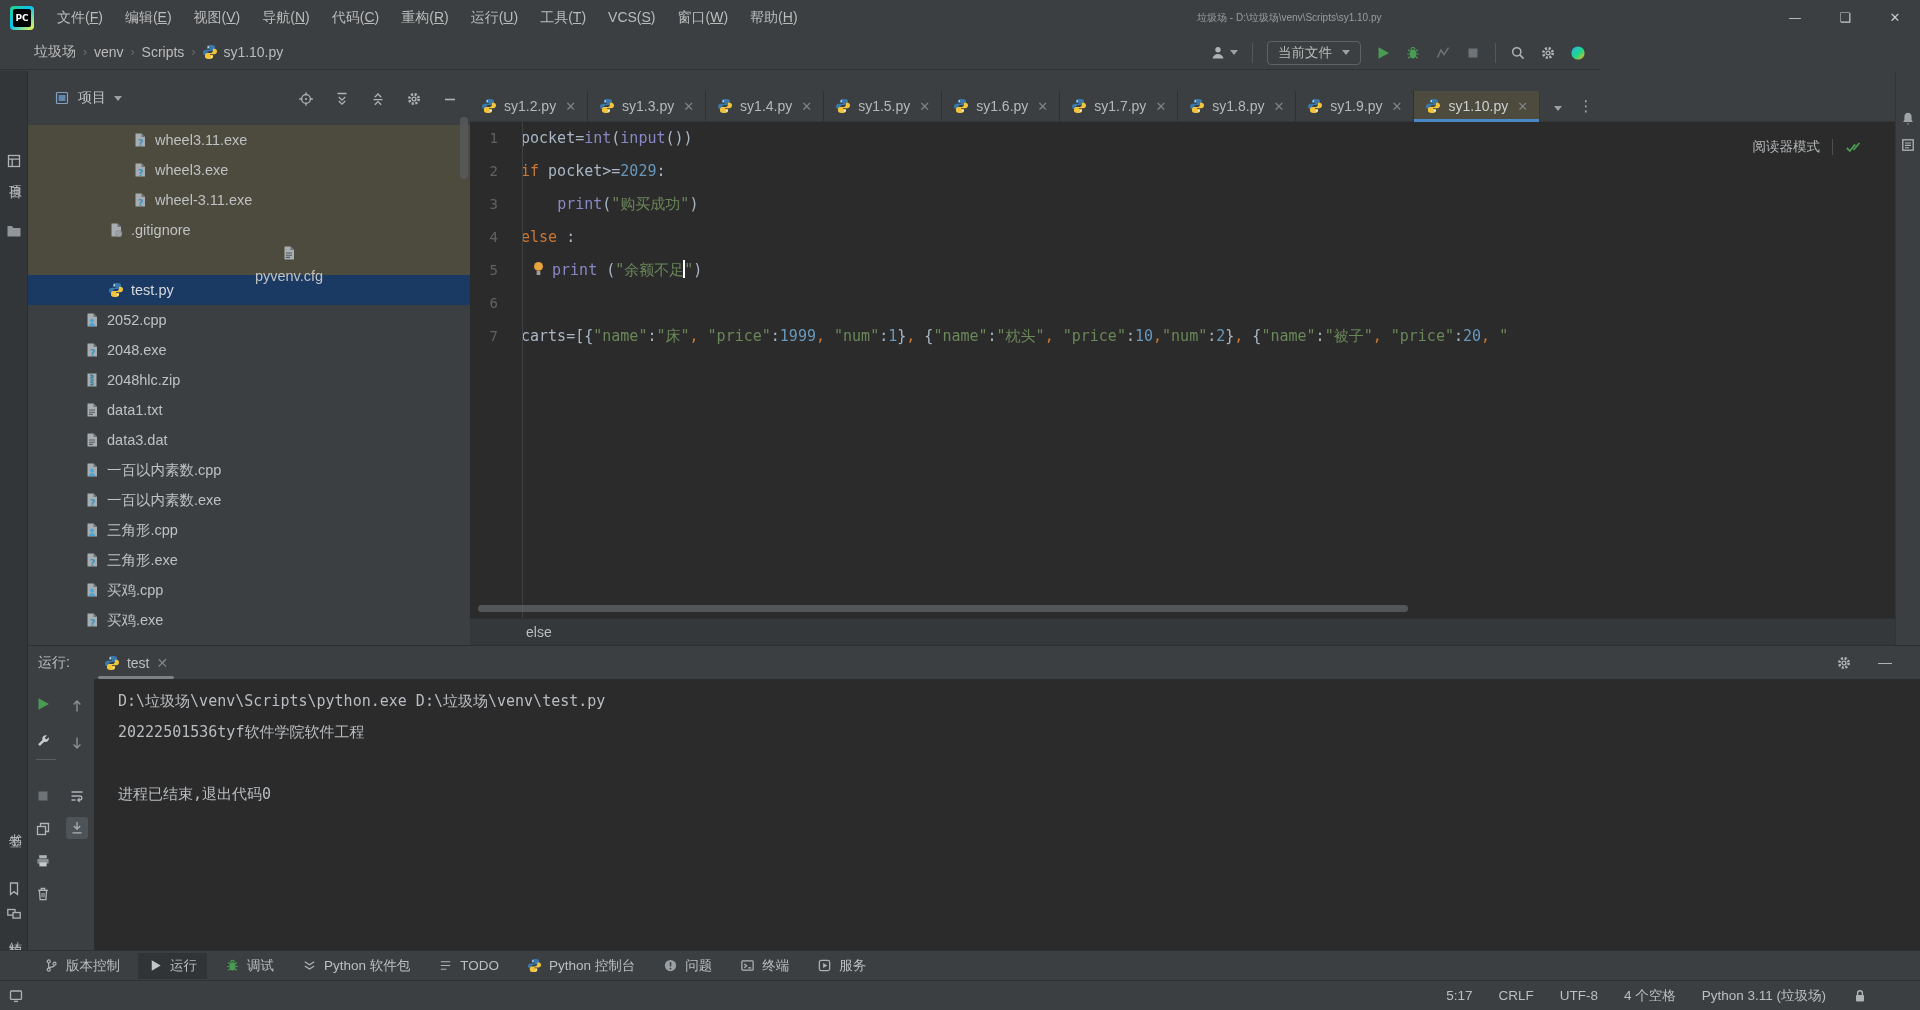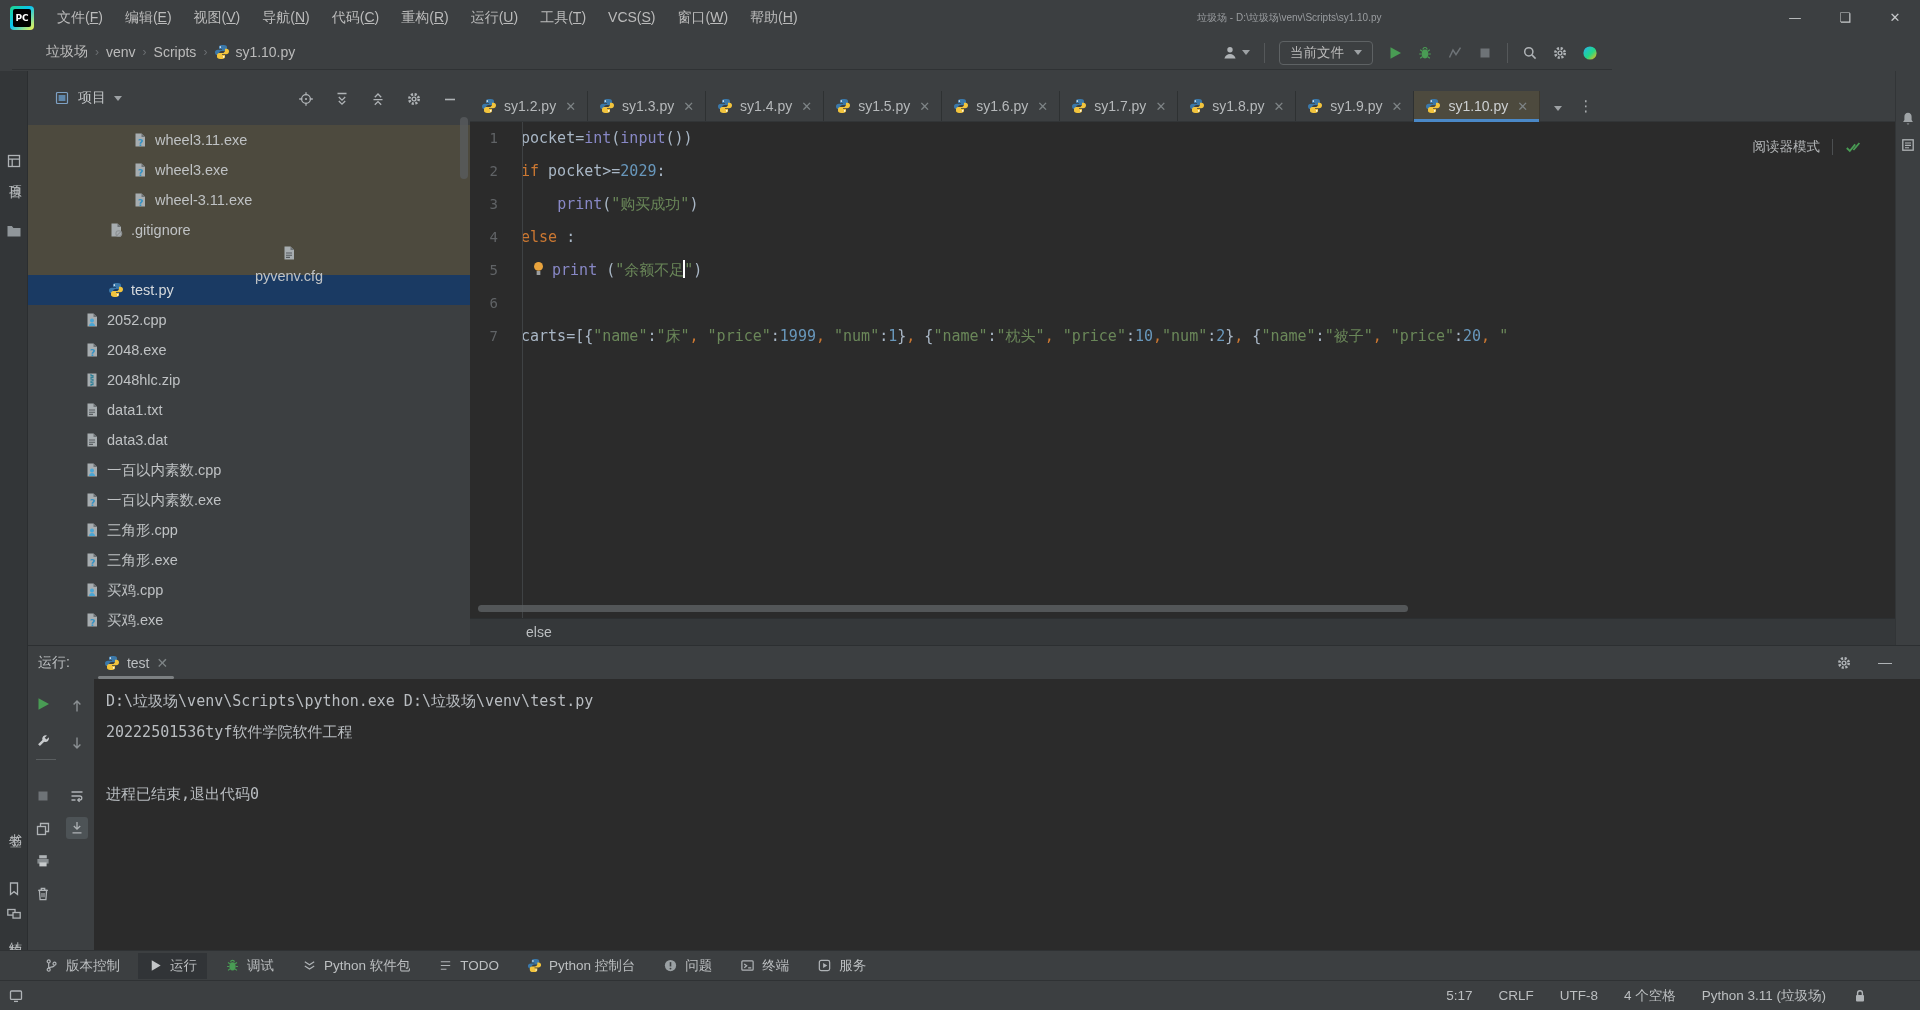--- a/index.html
+++ b/index.html
@@ -16,21 +16,21 @@
   .logo i { position:absolute; inset:3px; background:#000; border-radius:2px; color:#fff; font-style:normal;
             font-weight:bold; font-size:9px; display:flex; align-items:center; justify-content:center; font-family:"DejaVu Sans", sans-serif;}
   .menus { display:flex; }
   .menu-item { padding:0 11px; font-size:14px; color:#bbbbbb; line-height:35px; cursor:default; }
   .menu-item u { text-decoration:underline; }
   .win-title { flex:1; text-align:center; font-size:10px; color:#9a9da0; white-space:nowrap; overflow:hidden; }
   .win-btns { display:flex; height:35px; }
   .win-btn { width:50px; height:35px; display:flex; align-items:center; justify-content:center; color:#c6c8ca; font-size:13px; font-family:"DejaVu Sans", sans-serif;}
 
   
-  .toolbar { position:absolute; left:0; top:35px; width:1600px; height:35px; background:#3c3f41; border-bottom:1px solid #2f3234; display:flex; align-items:center;margin-left:12px; }
+  .toolbar { position:absolute; left:0; top:35px; width:1600px; height:35px; background:#3c3f41; border-bottom:1px solid #2f3234; display:flex; align-items:center; }
   .crumbs { display:flex; align-items:center; margin-left:34px; font-size:14px; color:#bbbbbb; gap:7px; }
   .crumb-sep { color:#6a6e71; font-size:12px; }
   .toolbar-right { position:absolute; right:0; top:0; height:35px; display:flex; align-items:center; gap:14px; padding-right:14px; }
   .tb-sep { width:1px; height:20px; background:#55585a; }
   .combo { border:1px solid #5e6264; border-radius:4px; height:24px; display:flex; align-items:center; gap:10px; padding:0 10px; font-size:13.5px; color:#bbbbbb; }
   .chev-down { width:0; height:0; border-left:4.5px solid transparent; border-right:4.5px solid transparent; border-top:5px solid #9da1a4; display:inline-block; }
   .tb-btn { display:flex; align-items:center; }
 
   
   .stripe { position:absolute; left:0; top:71px; width:28px; height:879px; background:#333638; border-right:1px solid #2b2e30; }
@@ -83,21 +83,21 @@
   .run-label { margin-right:28px; }
   .run-tab { display:flex; align-items:center; gap:7px; position:relative; height:33px; padding:0 6px; }
   .run-tab .x { color:#7e8486; }
   .run-tab:after { content:""; position:absolute; left:0; right:0; bottom:0; height:3px; background:#7c8082; border-radius:2px; }
   .run-header-icons { margin-left:auto; display:flex; gap:26px; padding-right:18px; }
   .run-body { position:absolute; top:33px; left:0; right:0; bottom:0; }
   .rail { position:absolute; left:0; top:0; bottom:0; width:66px; background:#3c3f41; }
   .rail .r-ic { position:absolute; width:22px; height:22px; display:flex; align-items:center; justify-content:center; border-radius:3px; }
   .rail .r-ic.on { background:#4d5356; }
   .rail .divider { position:absolute; width:20px; height:1px; background:#5a5e60; }
-  .console { position:absolute; left:66px; top:0; right:0; bottom:0; background:#2b2b2b; padding:7px 0 0 12px; font-family:"DejaVu Sans Mono", monospace; font-size:15px; color:#b9bdc1; }
+  .console { position:absolute; left:66px; top:0; right:0; bottom:0; background:#2b2b2b; padding:7px 0 0 24px; font-family:"DejaVu Sans Mono", monospace; font-size:15px; color:#b9bdc1; }
   .console .row { height:31px; line-height:31px; white-space:pre; }
 
   
   .bottombar { position:absolute; left:0; top:950px; width:1920px; height:30px; background:#3c3f41; border-top:1px solid #2f3234; display:flex; align-items:center; padding-left:34px; gap:8px; }
   .bb-item { display:flex; align-items:center; gap:7px; font-size:13.5px; color:#bcbfc1; padding:0 10px; height:26px; }
   .bb-item.active { background:#313437; }
 
   
   .statusbar { position:absolute; left:0; top:980px; width:1920px; height:30px; background:#3c3f41; border-top:1px solid #2f3234; display:flex; align-items:center; font-size:13.5px; color:#bcbfc1; }
   .sb-left { margin-left:8px; }

